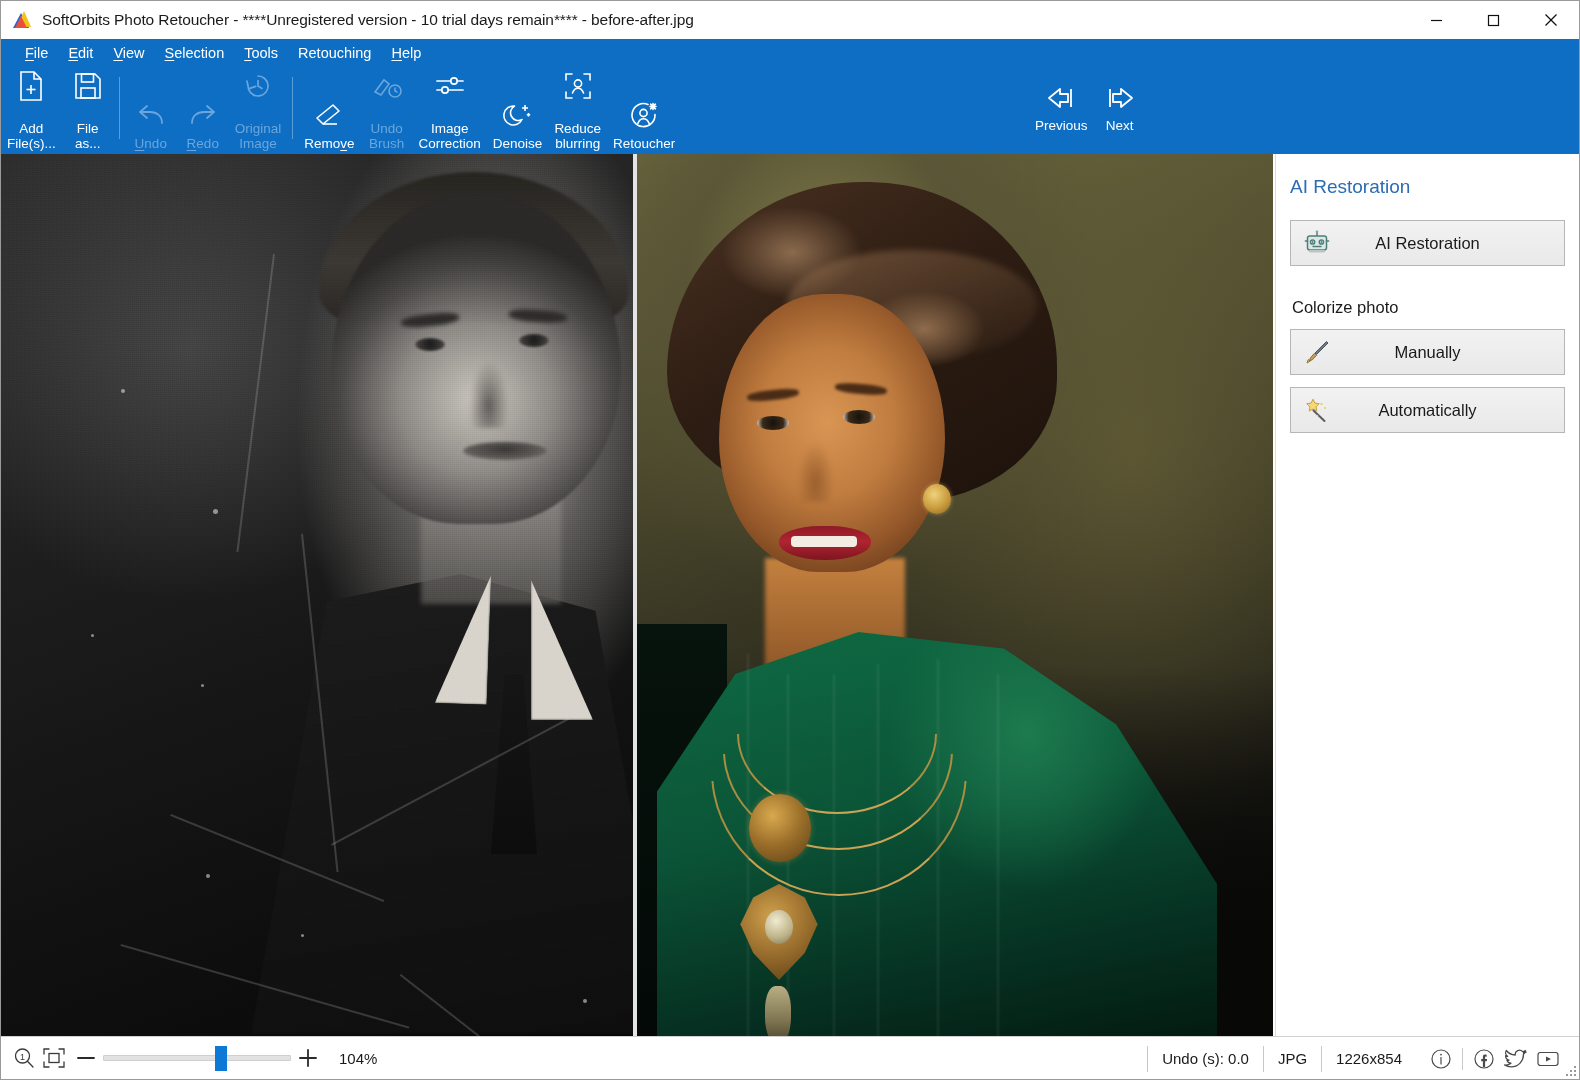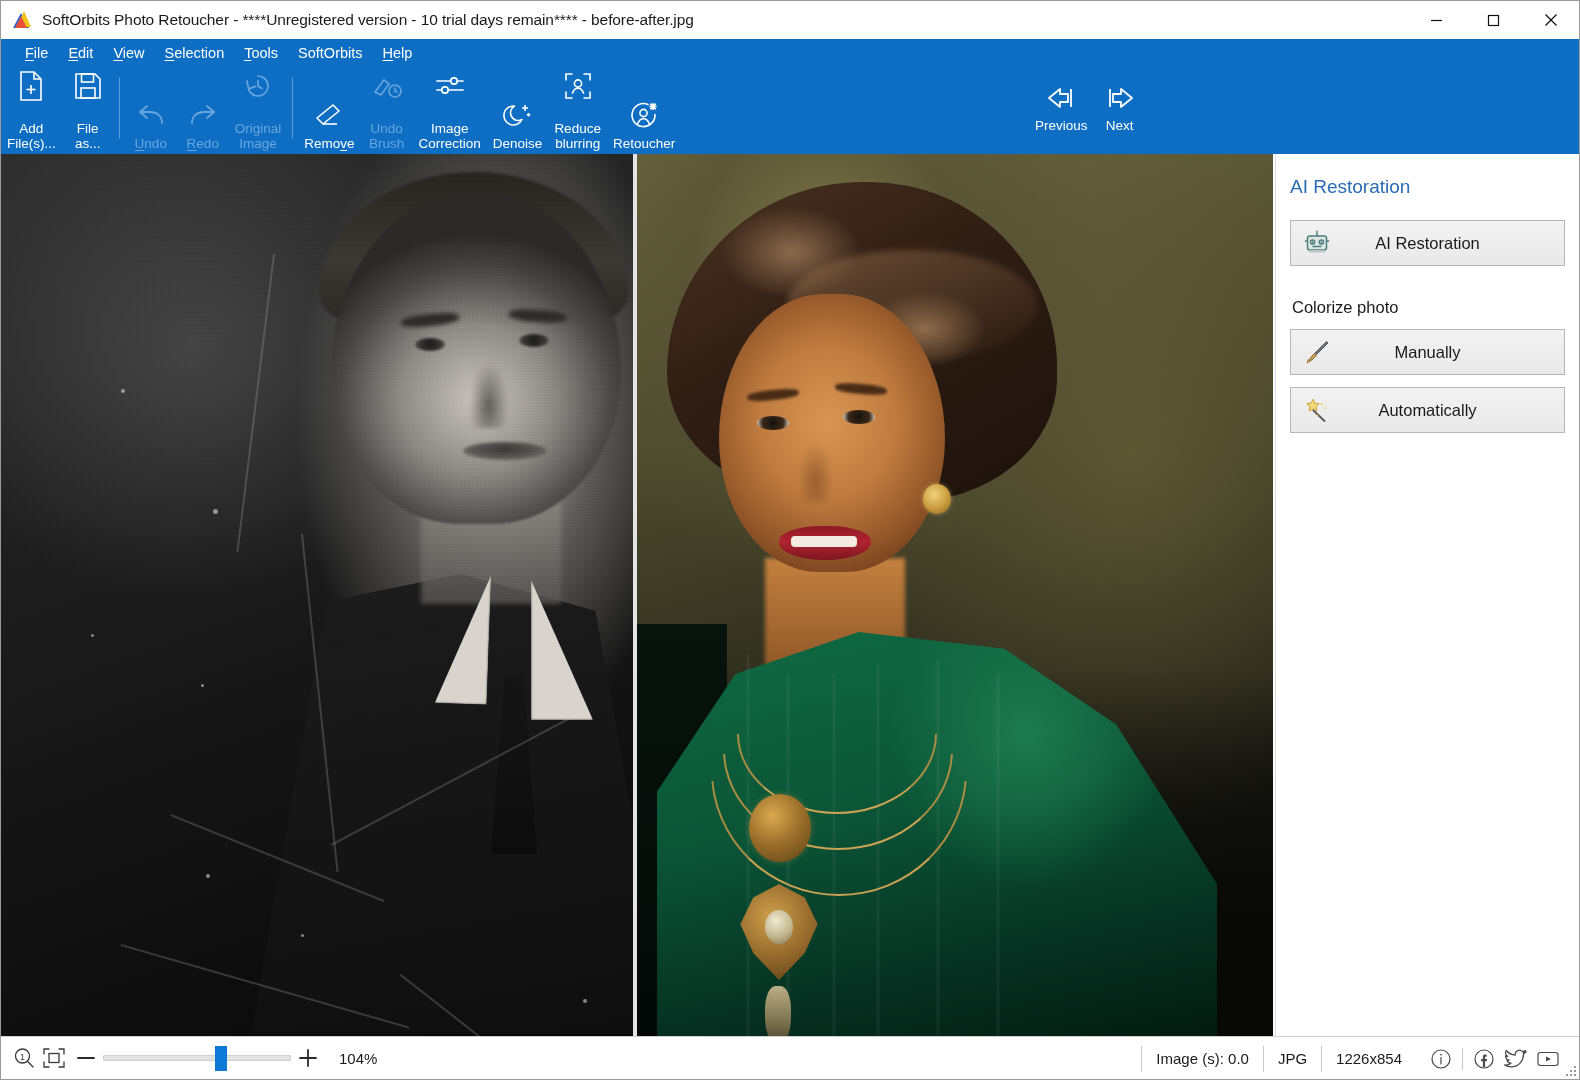--- a/index.html
+++ b/index.html
@@ -404,21 +404,21 @@
       </div>
     </div>
   </div>
 
   <div class="menubar">
     <div class="menu-item"><u>F</u>ile</div>
     <div class="menu-item"><u>E</u>dit</div>
     <div class="menu-item"><u>V</u>iew</div>
     <div class="menu-item"><u>S</u>election</div>
     <div class="menu-item"><u>T</u>ools</div>
-    <div class="menu-item">SoftOrbits</div>
+    <div class="menu-item">Retouching</div>
     <div class="menu-item"><u>H</u>elp</div>
   </div>
 
   <div class="toolbar">
 
     <div class="tb-group">
       <div class="tb-btn">
         <span class="ic">
           <svg width="28" height="32" viewBox="0 0 28 32" fill="none" stroke="#ffffff" stroke-width="1.6">
             <path d="M4 2h13l7 7v21H4z"></path>
@@ -755,21 +755,21 @@
       <span class="zoom-plus">
         <svg width="20" height="20" viewBox="0 0 20 20">
           <line x1="2" y1="10" x2="18" y2="10" stroke="currentColor" stroke-width="1.8" stroke-linecap="round"></line>
           <line x1="10" y1="2" x2="10" y2="18" stroke="currentColor" stroke-width="1.8" stroke-linecap="round"></line>
         </svg>
       </span>
       <span class="zoom-pct">104%</span>
     </div>
 
     <div class="sb-right">
-      <span class="sb-cell first">Image (s): 0.0</span>
+      <span class="sb-cell first">Undo (s): 0.0</span>
       <span class="sb-cell">JPG</span>
       <span class="sb-cell">1226x854</span>
       <span class="sb-social">
         <span class="soc">
           <svg width="22" height="22" viewBox="0 0 22 22" fill="none" stroke="currentColor" stroke-width="1.2">
             <circle cx="11" cy="11" r="9"></circle>
               <line x1="11" y1="9.5" x2="11" y2="16" stroke-linecap="round"></line>
               <circle cx="11" cy="6.6" r="0.9" fill="currentColor" stroke="none"></circle>
           </svg>
         </span>

